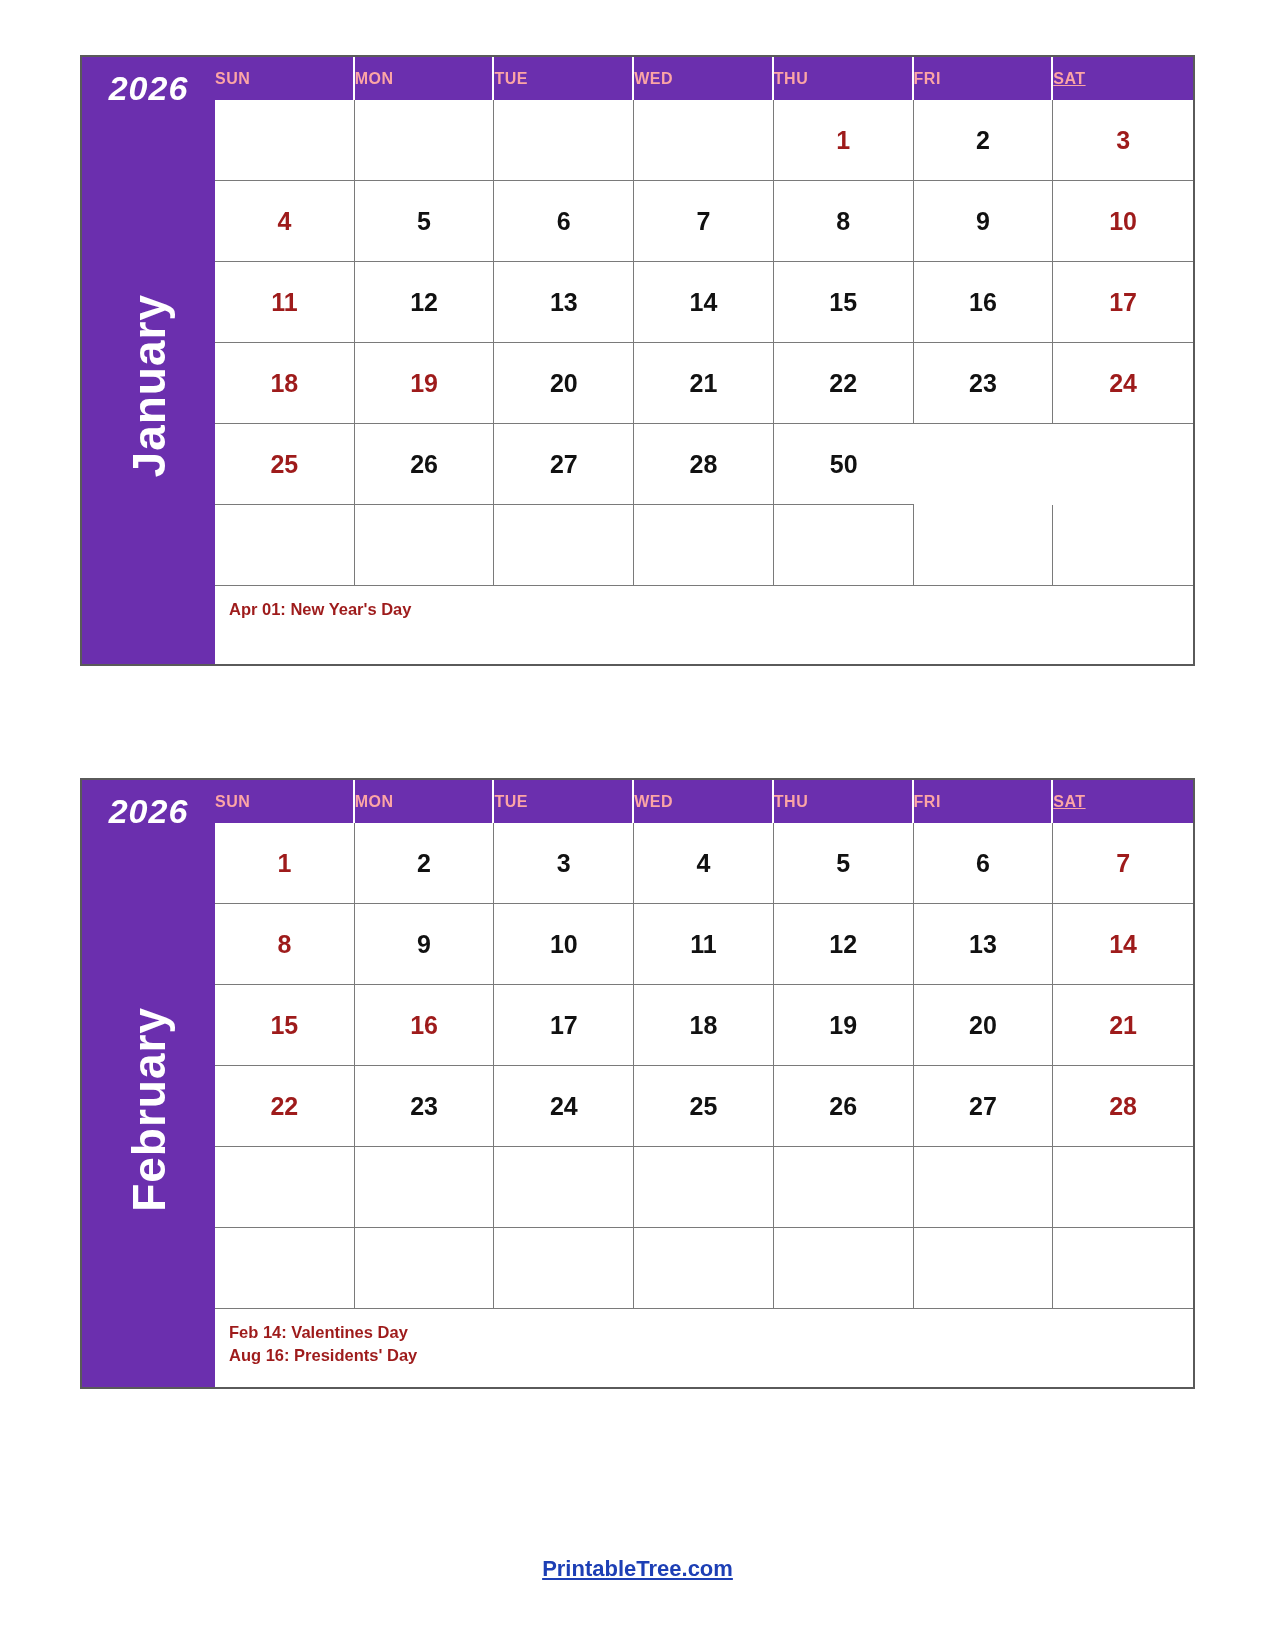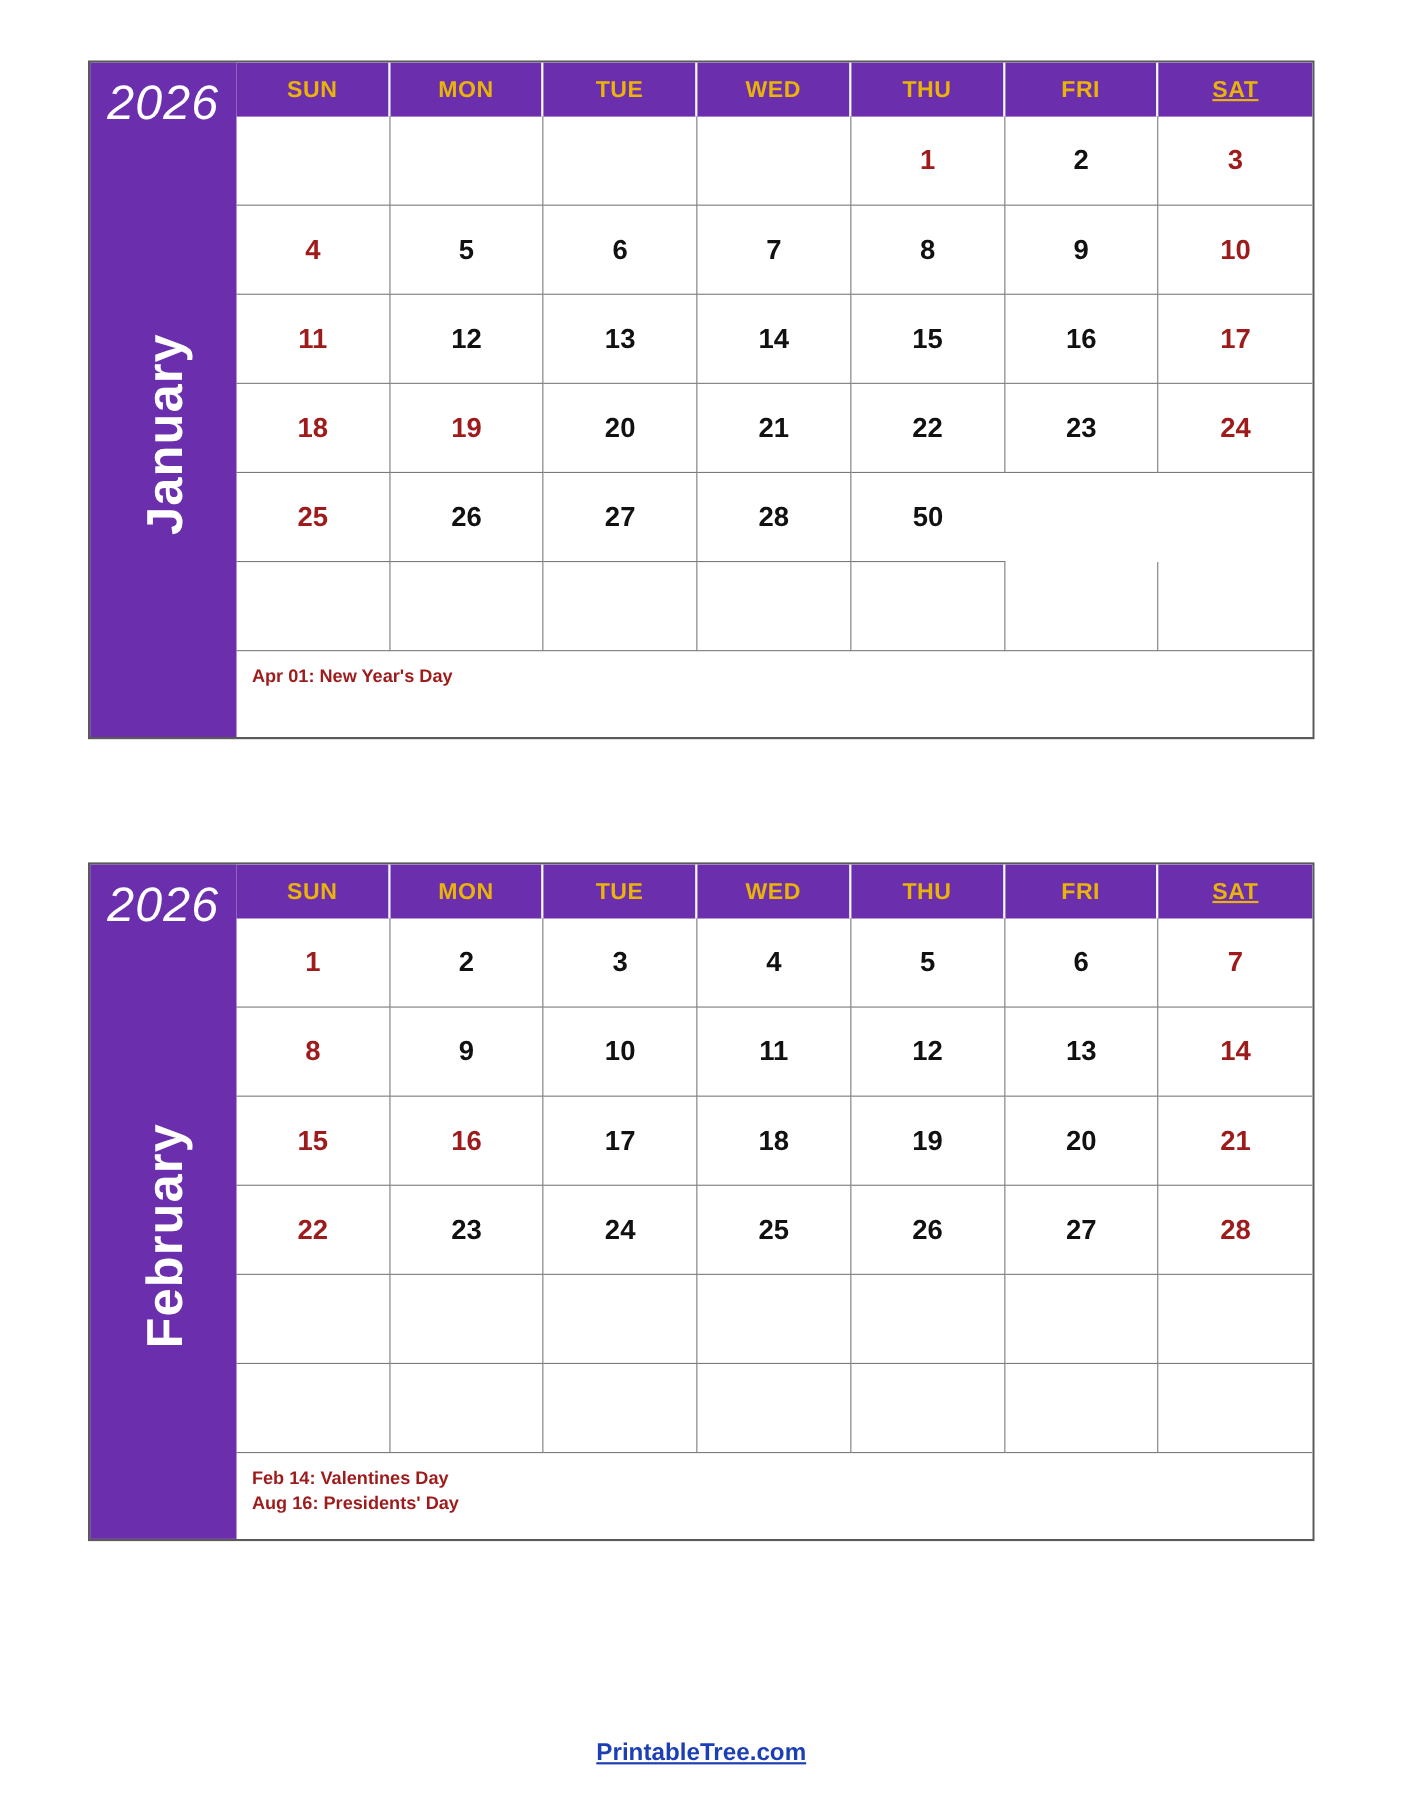--- a/index.html
+++ b/index.html
@@ -32,22 +32,22 @@
     flex: 0 0 133px;
     background: #6b2fae;
     position: relative;
     display: flex;
     flex-direction: column;
     align-items: center;
     box-sizing: border-box;
   }
   .spine-year {
     color: #ffffff;
-    font-size: 44px;
-    font-weight: normal;
+    font-size: 34px;
+    font-weight: bold;
     letter-spacing: 1px;
     margin-top: 12px;
     font-style: italic;
   }
   .spine-month-wrap {
     flex: 1;
     display: flex;
     align-items: center;
     justify-content: center;
     width: 100%;
@@ -66,24 +66,23 @@
     display: flex;
     flex-direction: column;
     background: #ffffff;
   }
   .dow-row {
     display: grid;
     grid-template-columns: repeat(7, 1fr);
     background: #6b2fae;
   }
   .dow {
-    color: #eab308;
-    font-size: 21px;
-    font-weight: bold;
-    text-align: center;
+    color: #fca5a5;
+    font-size: 16px;
+    font-weight: bold;
     padding: 13px 0 12px 0;
     border-right: 2px solid #ffffff;
     box-sizing: border-box;
     letter-spacing: 0.5px;
   }
   .dow:last-child { border-right: none; text-decoration: underline; }
   .week-row {
     display: grid;
     grid-template-columns: repeat(7, 1fr);
   }
@@ -112,21 +111,21 @@
   .note-line {
     color: #9e1b1b;
     font-size: 16.5px;
     font-weight: bold;
     line-height: 1.42;
   }
   .gap { height: 112px; }
   .footer {
     margin-top: auto;
     text-align: center;
-    padding-bottom: 44px;
+    padding-bottom: 68px;
   }
   .footer a {
     color: #1d3fb5;
     font-size: 22px;
     font-weight: bold;
     text-decoration: underline;
   }
 </style>
 </head>
 <body>

